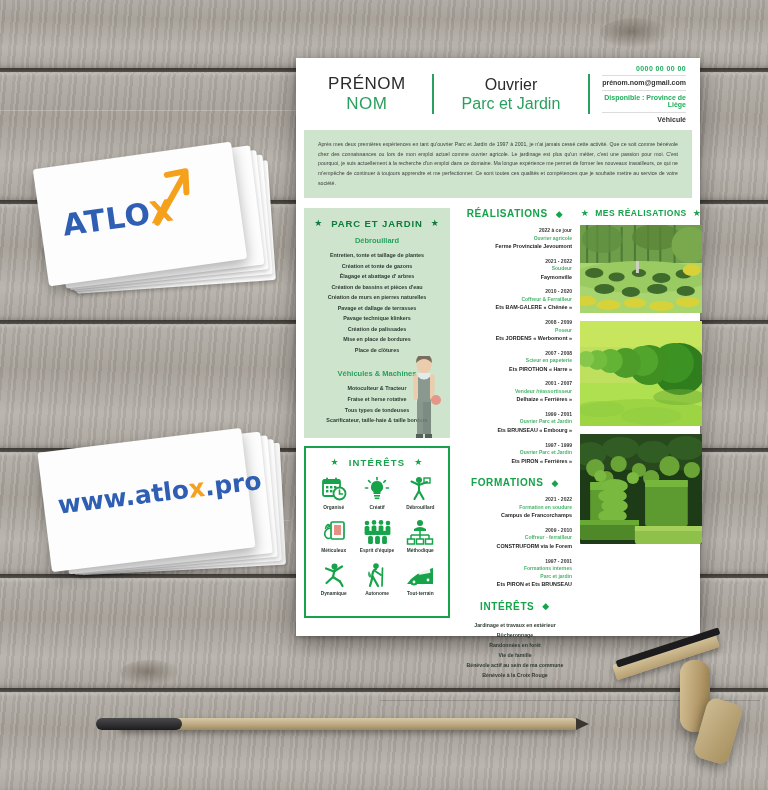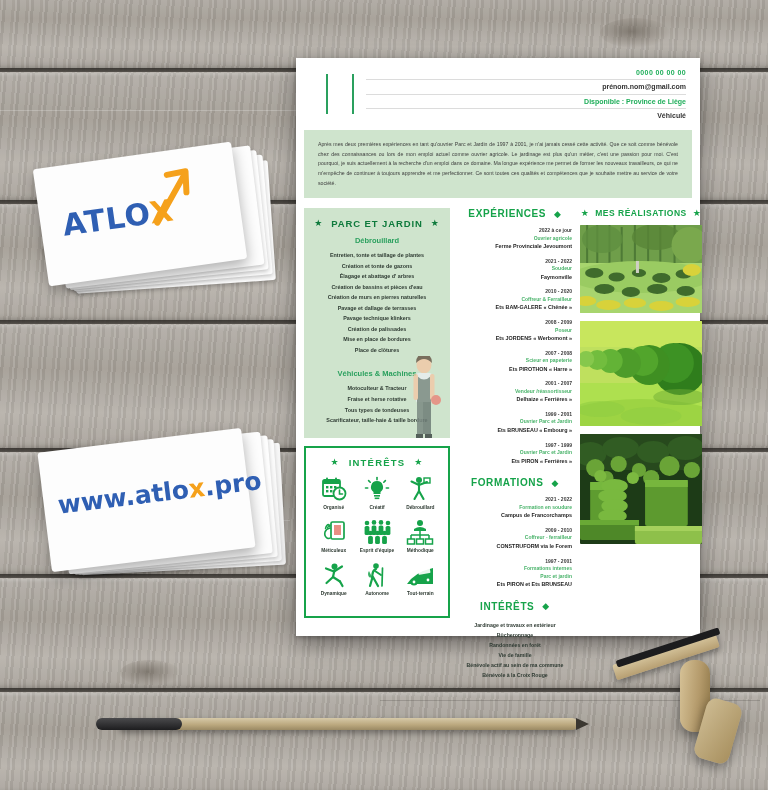--- a/index.html
+++ b/index.html
@@ -190,21 +190,29 @@
     <div class="card top" style="left:44px;top:440px;width:205px;height:120px;transform:rotate(-7deg);">
       <div class="logo-atlox" style="left:14px;top:40px;font-size:25px;letter-spacing:0;">
         <span>www.atlo</span><span class="logo-x">x</span><span>.pro</span>
       </div>
     </div>
   </div>
 
   <div id="cv">
 
     <div class="cv-head">
+      <div class="name-block">
+        <div class="name-first">PRÉNOM</div>
+        <div class="name-last">NOM</div>
+      </div>
       <div class="vsep"></div>
+      <div class="job-block">
+        <div class="job-1">Ouvrier</div>
+        <div class="job-2">Parc et Jardin</div>
+      </div>
       <div class="vsep"></div>
       <div class="contact-block">
         <div class="phone">0000 00 00 00</div>
         <div class="mail">prénom.nom@gmail.com</div>
         <div class="dispo">Disponible : Province de Liège</div>
         <div class="vehi">Véhiculé</div>
       </div>
     </div>
 
     <div class="intro">Après mes deux premières expériences en tant qu'ouvrier Parc et Jardin de 1997 à 2001, je n'ai jamais cessé cette activité. Que ce soit comme bénévole chez des connaissances ou lors de mon emploi actuel comme ouvrier agricole. Le jardinage est plus qu'un métier, c'est une passion pour moi. C'est pourquoi, je suis actuellement à la recherche d'un emploi dans ce domaine. Ma longue expérience me permet de former les nouveaux travailleurs, ce qui ne m'empêche de continuer à toujours apprendre et me perfectionner. Ce sont toutes ces qualités et compétences que je souhaite mettre au service de votre société.</div>
@@ -387,21 +395,21 @@
               </svg>
               <div class="qual-label">Tout-terrain</div>
             </div>
 
           </div>
         </div>
       </div>
 
       <div class="col-mid">
         <div class="mid-title">
-          <span>EXPÉRIENCES</span>
+          <span>RÉALISATIONS</span>
           <span class="diamond">◆</span>
         </div>
 
         <div class="xp">
           <div class="xp-years">2022 à ce jour</div>
           <div class="xp-role">Ouvrier agricole</div>
           <div class="xp-org">Ferme Provinciale Jevoumont</div>
         </div>
         <div class="xp">
           <div class="xp-years">2021 - 2022</div>

